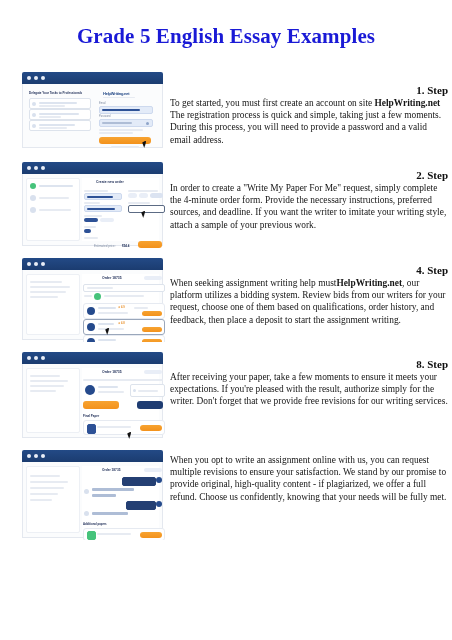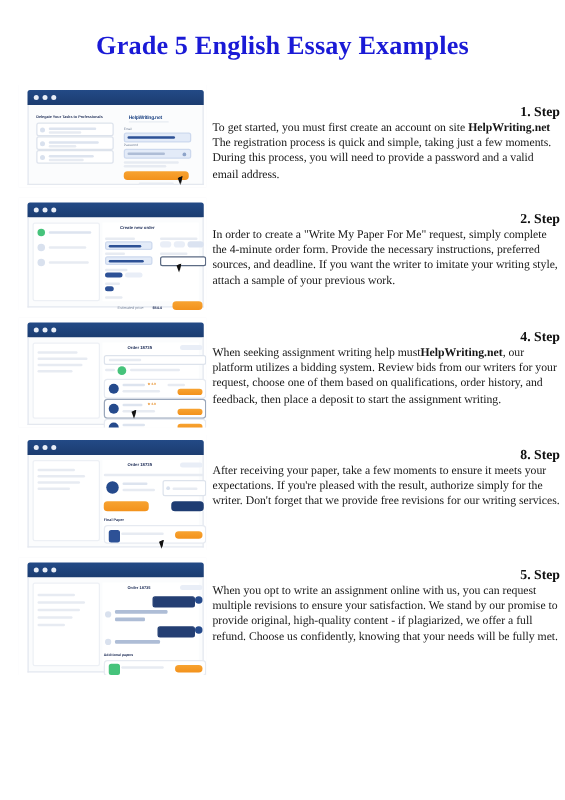--- a/index.html
+++ b/index.html
@@ -460,18 +460,17 @@
             <div class="rowcard" style="left:1px;top:62px;width:80px;height:11px;">
               <div class="fieldbox" style="left:3px;top:2px;width:7px;height:7px;background:#46c37b;border-color:#46c37b;"></div>
               <div class="ln grey" style="left:13px;top:4px;width:34px;"></div>
               <div class="btn-orange" style="left:56px;top:3px;width:22px;height:6px;"></div>
             </div>
           </div>
         </div>
       </div>
     </div>
     <div class="step" style="top:392px;">
-      <h3>5. Step</h3>
       <p><span>When you opt to write an assignment online with us, you can request multiple revisions to ensure your satisfaction. We stand by our promise to provide original, high-quality content - if plagiarized, we offer a full refund. Choose us confidently, knowing that your needs will be fully met.</span><b></b><span></span></p>
     </div>
   </div>
 
 </div>
 
 </body></html>

